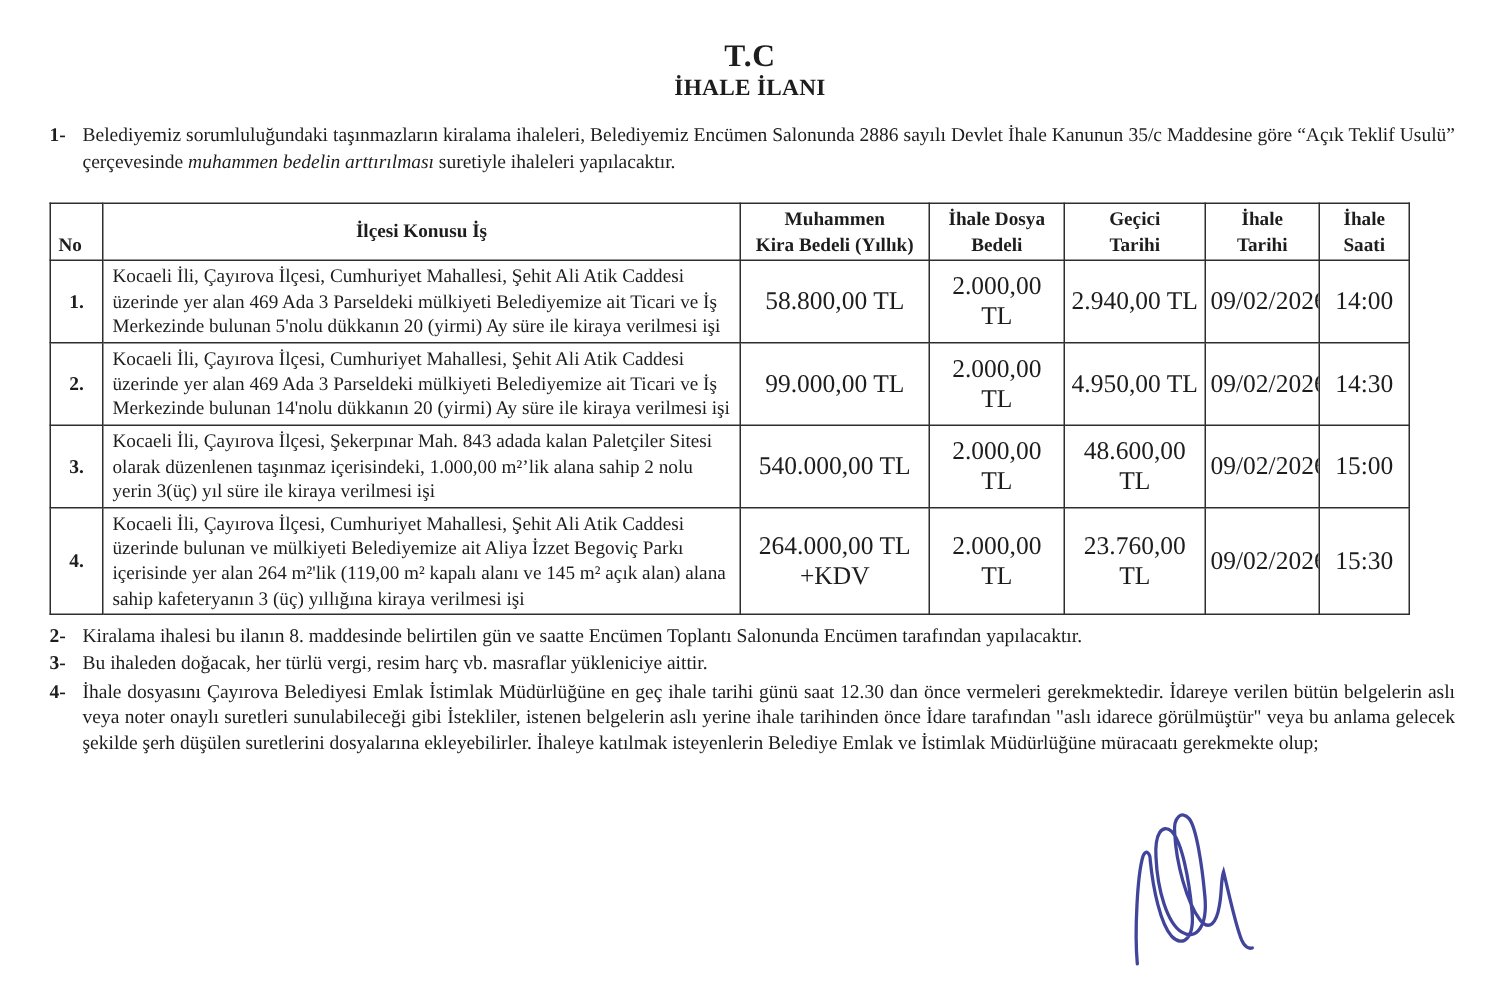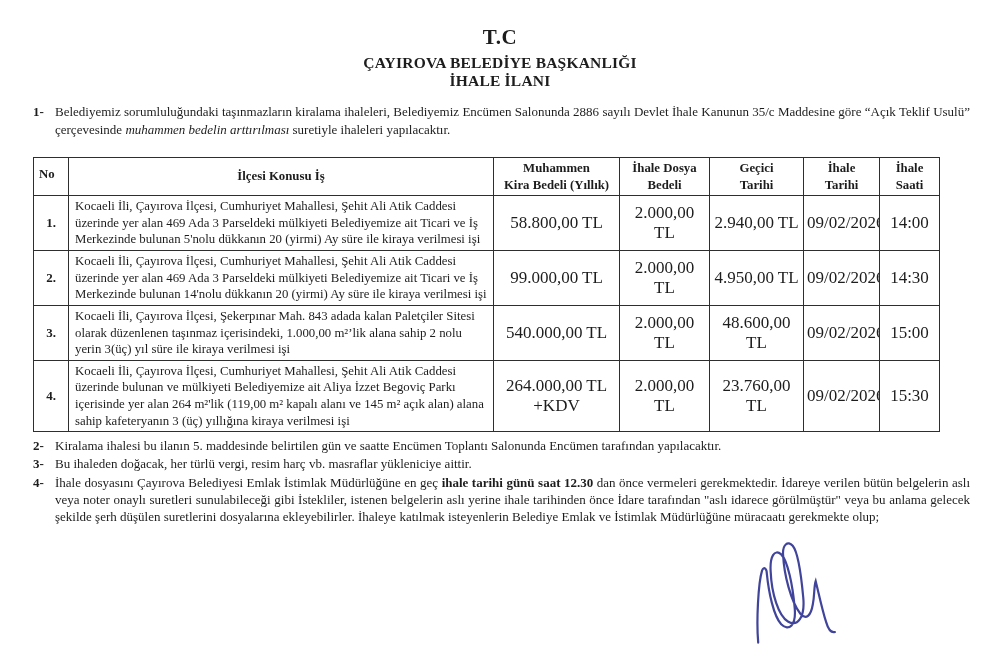--- a/index.html
+++ b/index.html
@@ -17,21 +17,21 @@
   .t2 { font-size: 15.5px; font-weight: bold; margin-top: 4px; letter-spacing: 0.2px; }
   .t3 { font-size: 15.5px; font-weight: bold; letter-spacing: 0.2px; text-align: center; }
 
   .content { padding: 0 30px 0 33px; }
 
   .num-item { display: flex; font-size: 13px; line-height: 1.42; }
   .intro { margin-top: 13px; }
   .marker { flex: 0 0 22px; font-weight: bold; }
   .item-text { flex: 1; text-align: justify; }
   .italic { font-style: italic; font-family: Liberation Serif, serif; }
-  .bold { font-weight: bold; }
+  .bold { font-weight: normal; }
 
   table.tender {
     border-collapse: collapse;
     table-layout: fixed;
     width: 906px;
     margin-top: 17px;
   }
   table.tender th, table.tender td {
     border: 1px solid #2e2e2e;
     overflow: hidden;
@@ -42,21 +42,21 @@
     text-align: center;
     vertical-align: middle;
     line-height: 1.3;
     padding: 2px 2px;
     white-space: pre-line;
   }
   table.tender th.no-h {
     text-align: left;
     vertical-align: bottom;
     padding-left: 5px;
-    padding-bottom: 13px;
+    padding-bottom: 2px;
   }
   td.no-cell {
     text-align: center;
     vertical-align: middle;
     font-weight: bold;
     font-size: 13px;
   }
   td.subject-cell {
     font-size: 12.8px;
     line-height: 1.3;
@@ -82,21 +82,20 @@
     height: 115px;
   }
 </style>
 </head>
 <body>
 
 <div class="page">
 
   <div class="titles">
     <div class="t1">T.C</div>
-    <div class="t2">ÇAYIROVA BELEDİYE BAŞKANLIĞI</div>
     <div class="t3">İHALE İLANI</div>
   </div>
 
   <div class="content">
 
     <div class="num-item intro">
       <span class="marker">1-</span>
       <span class="item-text"><span>Belediyemiz sorumluluğundaki taşınmazların kiralama ihaleleri, Belediyemiz Encümen Salonunda 2886 sayılı Devlet İhale Kanunun 35/c Maddesine göre “Açık Teklif Usulü” çerçevesinde </span><span class="italic">muhammen bedelin arttırılması</span><span> suretiyle ihaleleri yapılacaktır.</span></span>
     </div>
 
@@ -162,21 +161,21 @@
           <td class="val-cell">23.760,00 TL</td>
           <td class="val-cell">09/02/2026</td>
           <td class="val-cell">15:30</td>
         </tr>
       </tbody>
     </table>
 
     <div class="notes">
       <div class="num-item note">
         <span class="marker">2-</span>
-        <span class="item-text">Kiralama ihalesi bu ilanın 5. maddesinde belirtilen gün ve saatte Encümen Toplantı Salonunda Encümen tarafından yapılacaktır.</span>
+        <span class="item-text">Kiralama ihalesi bu ilanın 8. maddesinde belirtilen gün ve saatte Encümen Toplantı Salonunda Encümen tarafından yapılacaktır.</span>
       </div>
       <div class="num-item note">
         <span class="marker">3-</span>
         <span class="item-text">Bu ihaleden doğacak, her türlü vergi, resim harç vb. masraflar yükleniciye aittir.</span>
       </div>
       <div class="num-item note">
         <span class="marker">4-</span>
         <span class="item-text"><span>İhale dosyasını Çayırova Belediyesi Emlak İstimlak Müdürlüğüne en geç </span><span class="bold">ihale tarihi günü saat 12.30</span><span> dan önce vermeleri gerekmektedir. İdareye verilen bütün belgelerin aslı veya noter onaylı suretleri sunulabileceği gibi İstekliler, istenen belgelerin aslı yerine ihale tarihinden önce İdare tarafından "aslı idarece görülmüştür" veya bu anlama gelecek şekilde şerh düşülen suretlerini dosyalarına ekleyebilirler. İhaleye katılmak isteyenlerin Belediye Emlak ve İstimlak Müdürlüğüne müracaatı gerekmekte olup;</span></span>
       </div>
     </div>

